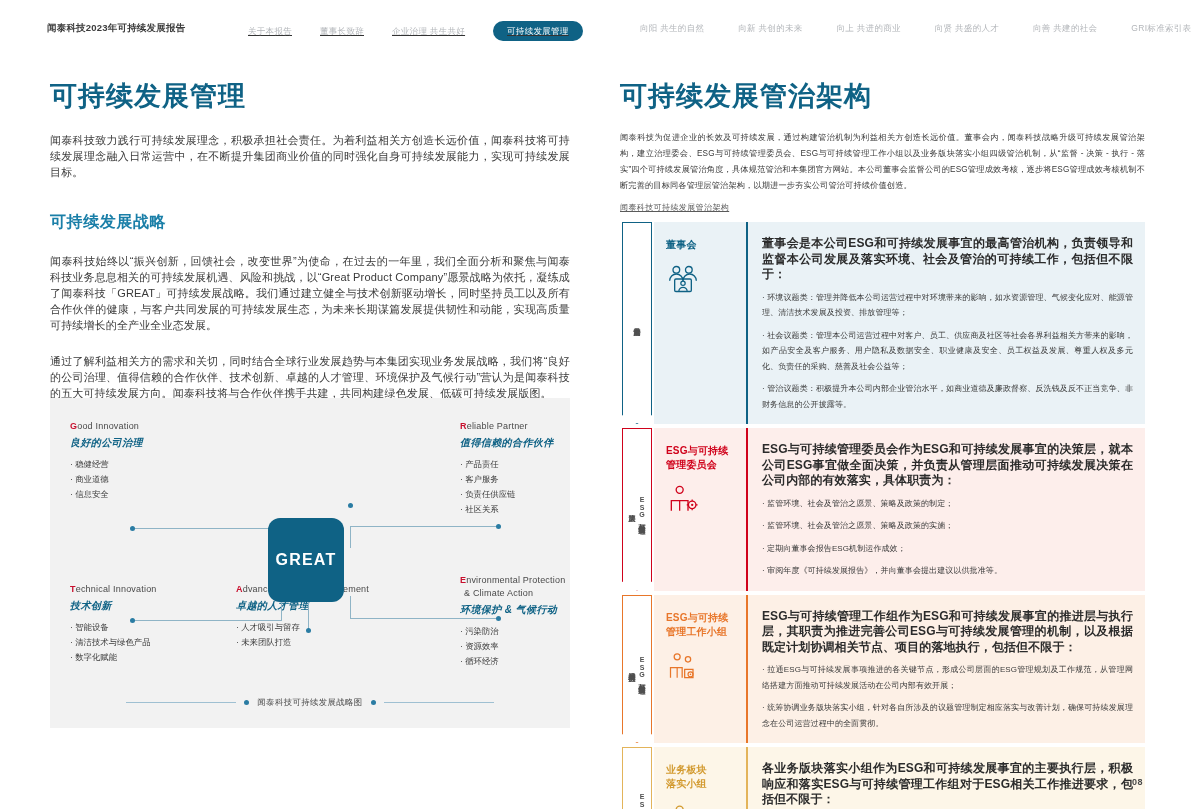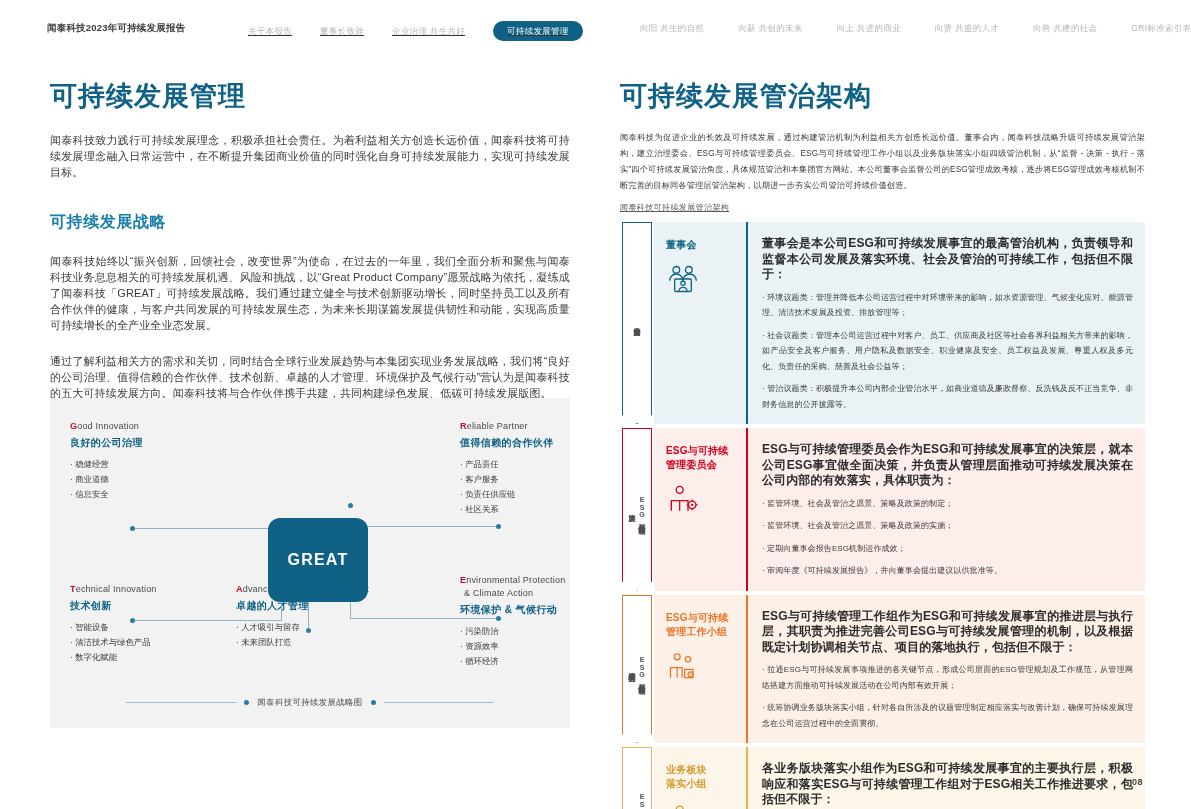--- a/index.html
+++ b/index.html
@@ -49,40 +49,40 @@
     font-size: 16px; font-weight: bold; color: #1a7fa8; letter-spacing: .6px;
   }
 
   
   .great-box {
     position: absolute; left: 50px; top: 398px;
     width: 520px; height: 330px;
     background: #f2f2f2;
   }
   .great-center {
-    position: absolute; left: 218px; top: 120px; width: 100px; height: 84px;
+    position: absolute; left: 218px; top: 120px; width: 76px; height: 84px;
     background: #0f6285; border-radius: 12px;
     display: flex; align-items: center; justify-content: center;
     color: #fff; font-size: 16px; font-weight: bold; letter-spacing: 1.2px;
     z-index: 4;
   }
   .quad { position: absolute; width: 200px; }
   .q-tl { left: 20px;  top: 22px; }
   .q-tr { left: 410px; top: 22px; }
   .q-bl { left: 20px;  top: 185px; }
   .q-bm { left: 186px; top: 185px; }
   .q-br { left: 410px; top: 176px; }
   .q-en {
     font-size: 9px; color: #4a4a4a; letter-spacing: .2px; line-height: 13px;
     white-space: nowrap;
   }
   .q-en .cap { color: #c8102e; font-weight: bold; }
   .q-cn {
     font-size: 10px; font-weight: bold; color: #0f6285; letter-spacing: .4px;
-    margin-top: 3px; white-space: nowrap;
+    margin-top: 3px; white-space: nowrap; font-style: italic;
   }
   .q-list { margin-top: 7px; }
   .q-list li {
     list-style: none; font-size: 8.4px; color: #3a3a3a;
     line-height: 15px; white-space: nowrap;
   }
   .q-list li:before { content: "· "; color: #3a3a3a; }
 
   
   .ln { position: absolute; background: #8fb4c6; z-index: 1; }

